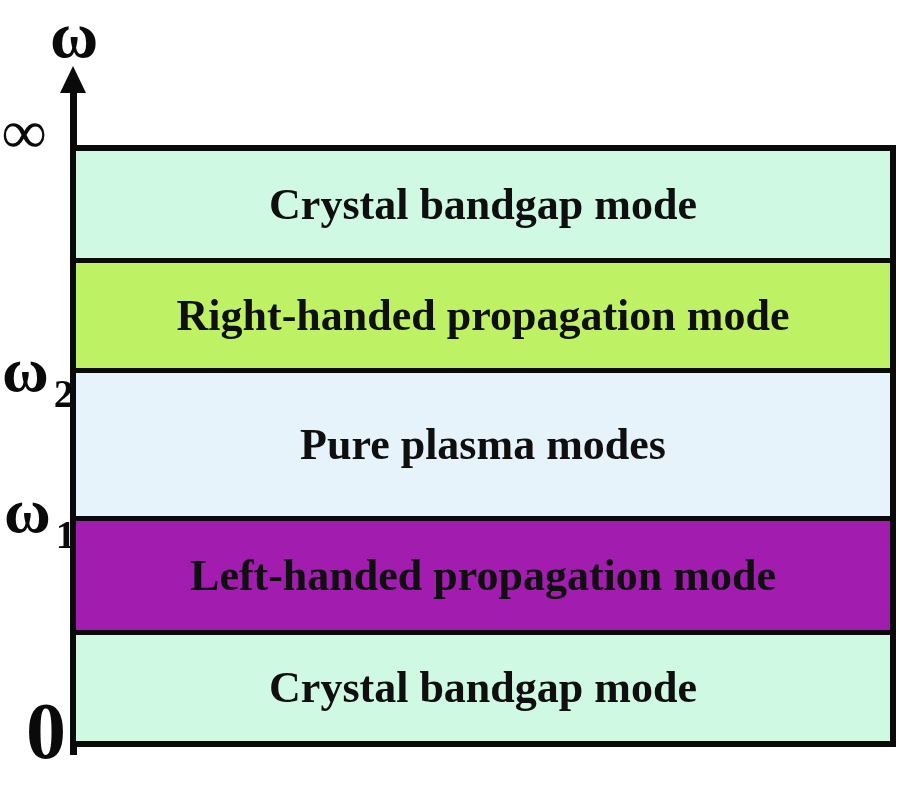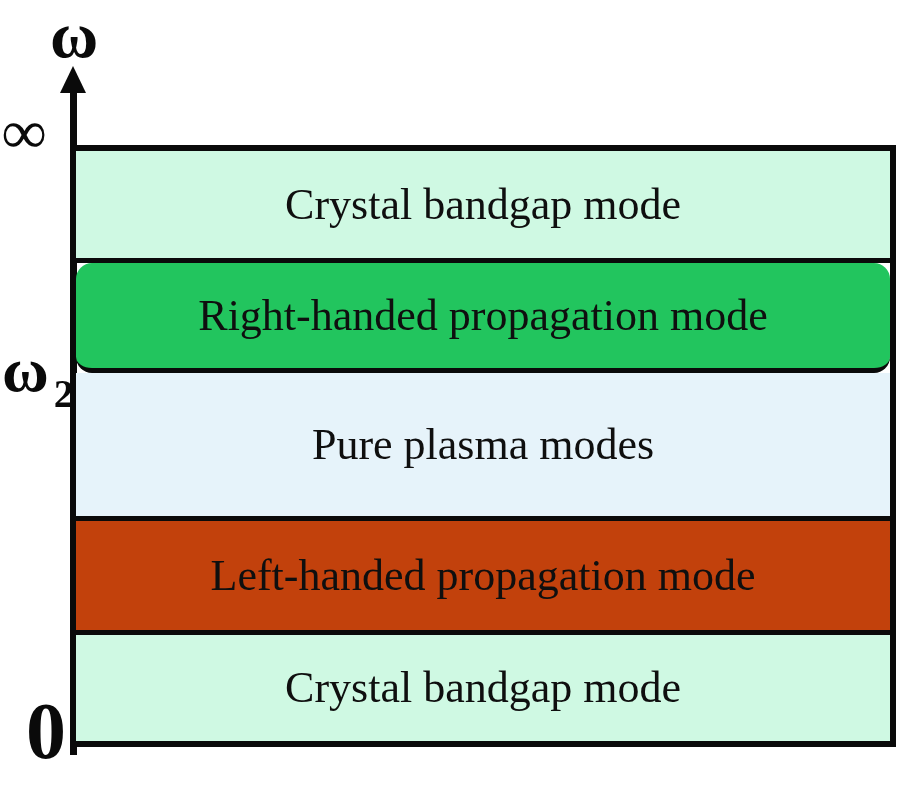--- a/index.html
+++ b/index.html
@@ -87,50 +87,51 @@
     box-sizing: border-box;
   }
   .band-sep { border-bottom: 5px solid #0a0a0a; }
   .band-1 { height: 112px; }
   .band-2 { height: 110px; }
   .band-3 { height: 148px; }
   .band-4 { height: 114px; }
   .band-5 { height: 106px; }
   .band-label {
     font-size: 44px;
-    font-weight: 400;
+    font-weight: 700;
     line-height: 1;
     color: #0f0f0f;
     white-space: nowrap;
   }
 </style>
 </head>
 <body>
 
 <div class="stage">
 
   <div class="axis-label">ω</div>
   <div class="axis-arrowhead"></div>
   <div class="axis-line"></div>
 
   <div class="tick tick-infinity"><span>∞</span><span class="sub"></span></div>
   <div class="tick tick-omega2"><span>ω</span><span class="sub">2</span></div>
+  <div class="tick tick-omega1"><span>ω</span><span class="sub">1</span></div>
   <div class="tick tick-zero"><span>0</span><span class="sub"></span></div>
 
   <div class="band-box">
     <div class="band band-1 band-sep" style="background: rgb(207, 249, 227);">
       <span class="band-label">Crystal bandgap mode</span>
     </div>
-    <div class="band band-2 band-sep" style="background: #22c55e; border-radius: 16px;">
+    <div class="band band-2 band-sep" style="background: #bef264;">
       <span class="band-label">Right-handed propagation mode</span>
     </div>
     <div class="band band-3 band-sep" style="background: rgb(230, 243, 250);">
       <span class="band-label">Pure plasma modes</span>
     </div>
-    <div class="band band-4 band-sep" style="background: #c2410c;">
+    <div class="band band-4 band-sep" style="background: #a21caf;">
       <span class="band-label">Left-handed propagation mode</span>
     </div>
     <div class="band band-5" style="background: rgb(207, 249, 227);">
       <span class="band-label">Crystal bandgap mode</span>
     </div>
   </div>
 
 </div>
 
 </body></html>

